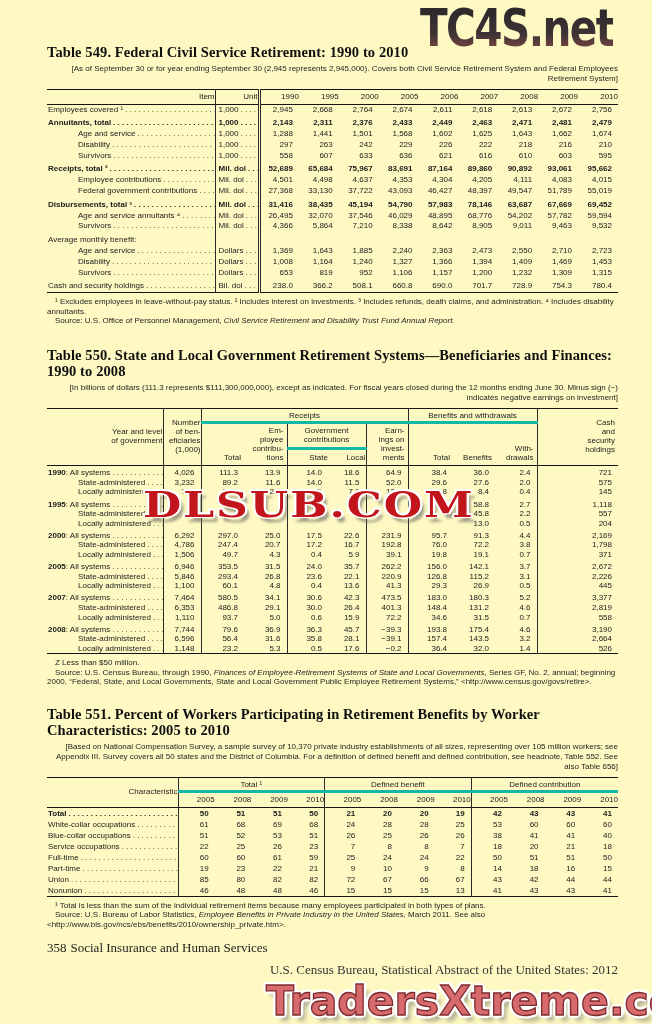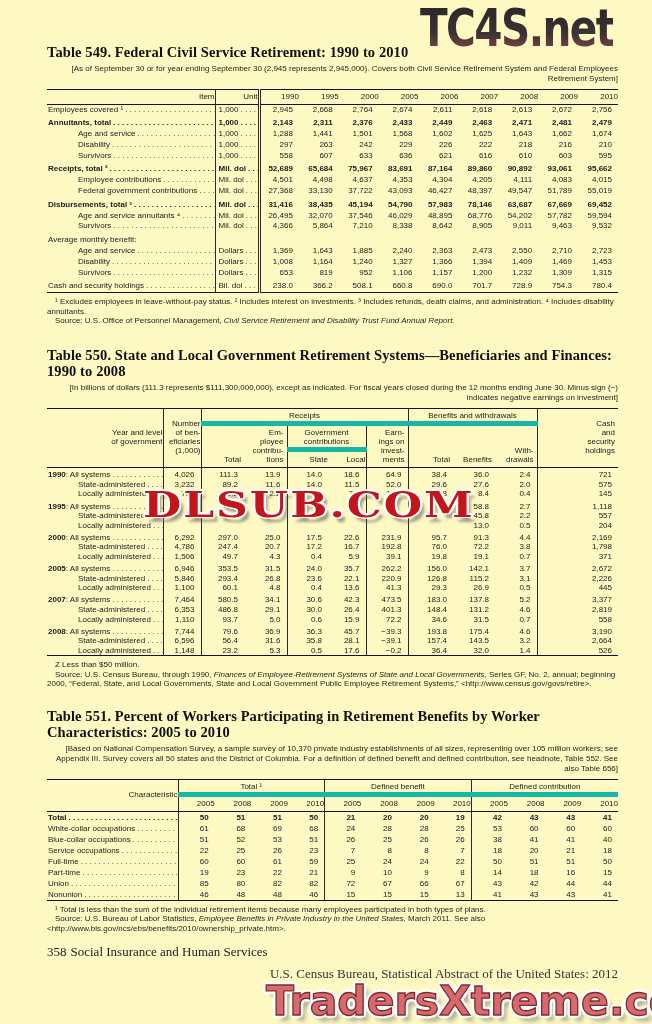--- a/index.html
+++ b/index.html
@@ -19,21 +19,21 @@
   .headnote { font-size:8px; line-height:10px; color:#1e1e1e; margin-top:3px;text-align:right; }
 
   table { border-collapse:collapse; table-layout:fixed; width:571px;
           border-top:1.5px solid #141414; border-bottom:1px solid #141414;
           font-size:8px; }
   thead { border-bottom:1px solid #141414; }
   th { font-weight:normal; vertical-align:bottom; line-height:9px;
        padding:2px 3px 3px 0; text-align:right; }
   th.ctr { text-align:right; padding-right:0; }
   th.mid { vertical-align:middle; }
-  th.grp { text-align:center; vertical-align:top; border-bottom:5px solid #14b8a6;
+  th.grp { text-align:center; vertical-align:top; border-bottom:3px solid #14b8a6;
            padding:2px 0 1px; }
   .pre { white-space:pre-line; }
   .vl  { border-left:1px solid #2a2a2a; }
   .dbl { border-left:3px double #2a2a2a; }
 
   td { line-height:10.8px; vertical-align:bottom; }
   td.num { text-align:right; padding-right:6px; }
   tr.b { font-weight:bold; }
   tr.g td { padding-top:3px; }
   .leader { display:flex; align-items:baseline; overflow:hidden; }
@@ -786,21 +786,21 @@
                   <span class="dots"></span>
                 </div>
               </td>
               <td class="num vl">7,464</td>
               <td class="num vl">580.5</td>
               <td class="num ">34.1</td>
               <td class="num vl">30.6</td>
               <td class="num ">42.3</td>
               <td class="num vl">473.5</td>
               <td class="num vl">183.0</td>
-              <td class="num ">137.8</td>
+              <td class="num ">180.3</td>
               <td class="num ">5.2</td>
               <td class="num vl">3,377</td>
             </tr>
             <tr>
               <td class="stub ind">
                 <div class="leader">
                   <span class="lb">State-administered</span>
                   <span class="dots"></span>
                 </div>
               </td>

